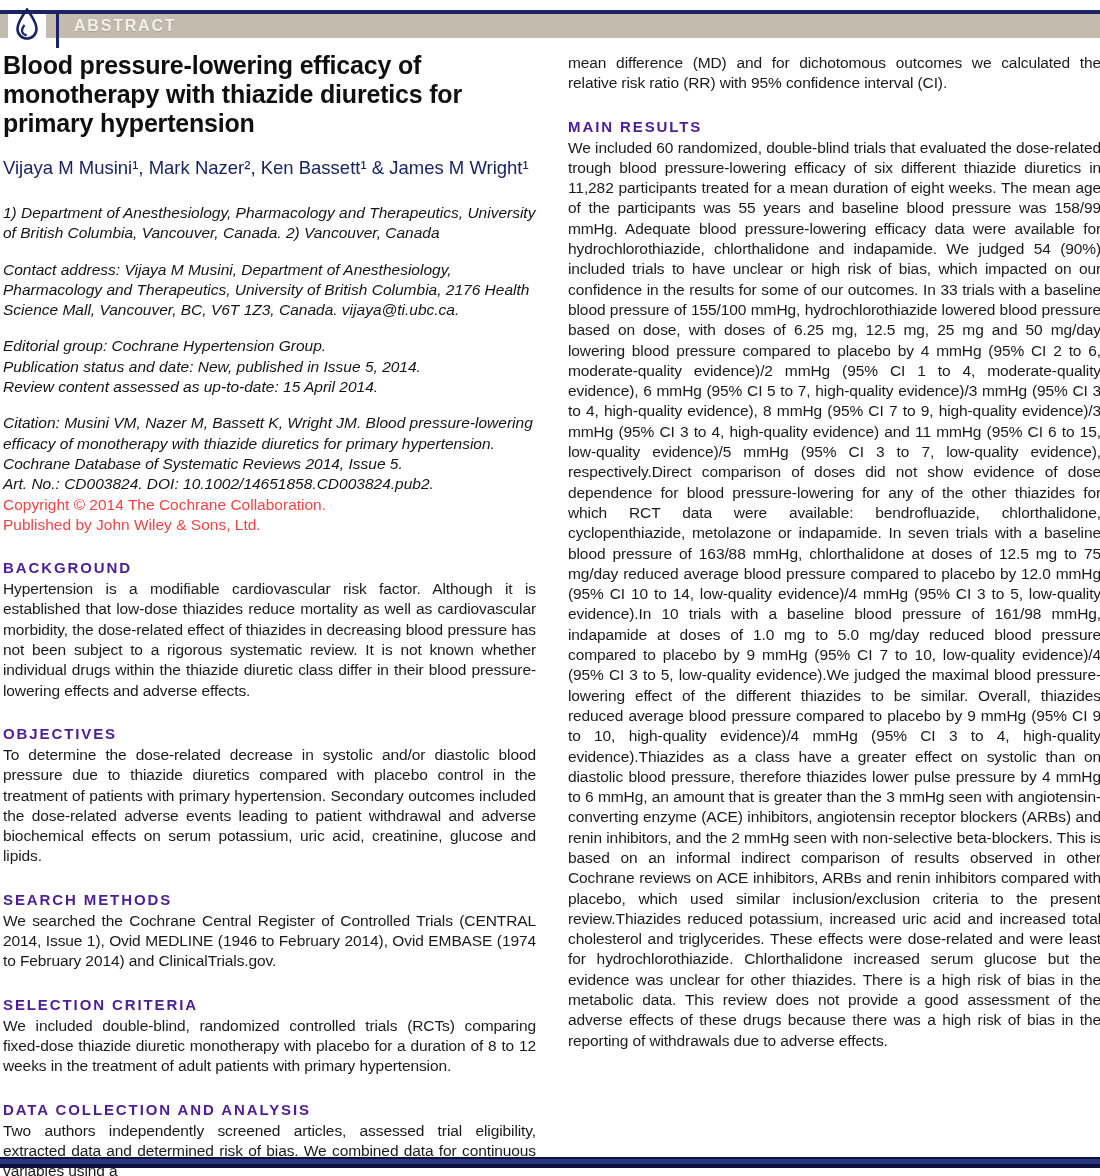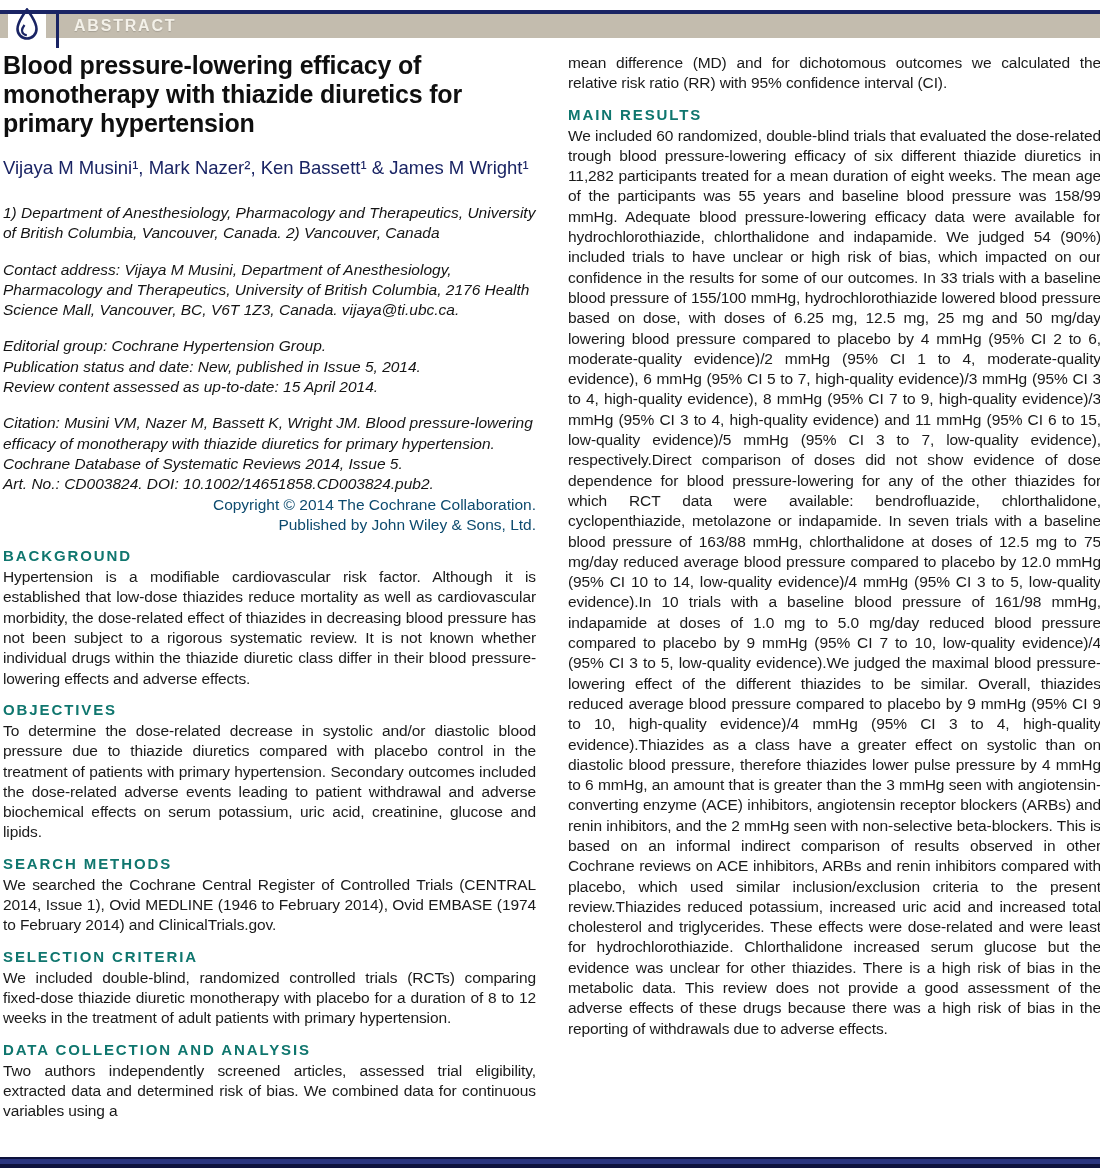--- a/index.html
+++ b/index.html
@@ -42,26 +42,25 @@
   }
   .authors {
     color: #1a2464; font-size: 18.5px; line-height: 22px; margin: 8px 0 24px 0;
   }
   .block-italic {
     font-style: italic; font-size: 15.5px; line-height: 20.3px;
     color: #141414; margin: 0 0 16px 0;
   }
   .block-plain {
     font-style: normal; font-size: 15.5px; line-height: 20.3px;
-    color: #0c4a6e;
-    text-align: right;
+    color: #ef4444;
   }
   .section-heading {
     font-size: 15px; font-weight: bold; letter-spacing: 1.9px;
-    color: #0f766e; margin: 12px 0 3px 0;
+    color: #4c1d95; margin: 24px 0 3px 0;
   }
   .section-body {
     font-size: 15.5px; line-height: 20.3px; letter-spacing: -0.1px;
     color: #1a1a1a; text-align: justify;
     -webkit-hyphens: auto; hyphens: auto;
     margin: 0;
   }
   .first-right { margin-top: 2px; }
 
   

